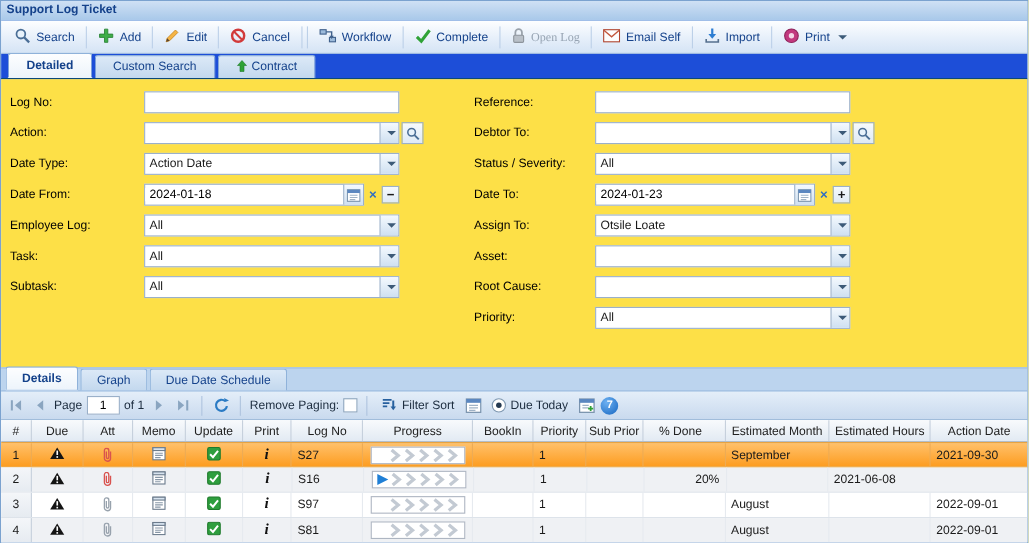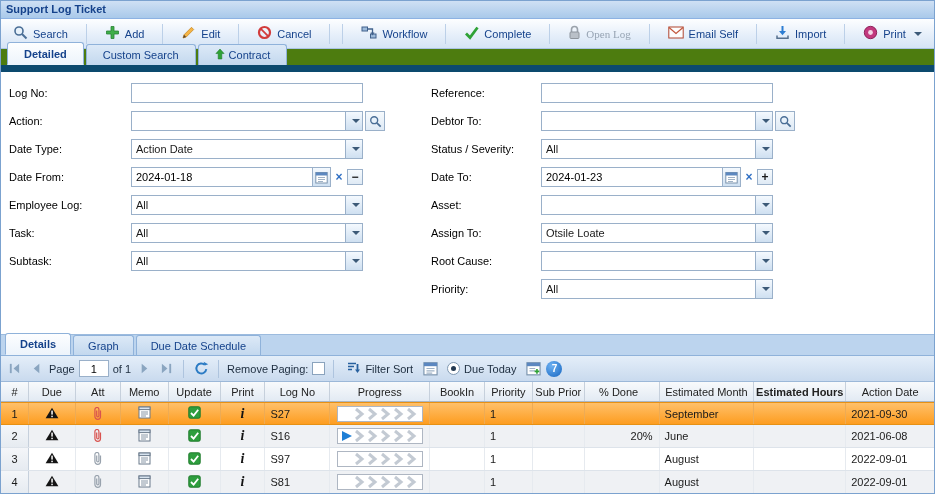--- a/index.html
+++ b/index.html
@@ -5,34 +5,34 @@
   * { box-sizing: border-box; margin: 0; padding: 0; }
   body { font-family: "Liberation Sans", sans-serif; font-size: 11px; color: #1a1a1a; background: #eef3fa; }
   .win { width: 935px; height: 494px; border: 1px solid #7ba2cf; background: #d9e9f8; overflow: hidden; position: relative; }
 
   
   .titlebar { height: 18px; background: linear-gradient(#cfe0f4, #a9c9ea); border-bottom: 1px solid #8db2e3;
               color: #15428b; font-weight: bold; line-height: 17px; padding-left: 5px; }
 
   
   .toolbar { height: 30px; background: linear-gradient(#fdfeff, #e6effa 55%, #d5e4f5); border-bottom: 1px solid #aac4e2;
-             display: flex; align-items: center; padding: 0 4px; justify-content: space-between; }
+             display: flex; align-items: center; padding: 0 4px; }
   .tbtn { display: flex; align-items: center; gap: 5px; height: 24px; padding: 0 7px; color: #15428b; cursor: default; border: 1px solid transparent; border-radius: 2px; white-space: nowrap; }
   .tbtn.disabled { color: #97a4b3; font-family: Liberation Serif, serif; }
   .tsep { width: 1px; height: 20px; background: #bcd0e8; margin: 0 2px; }
   .caret-down { width: 0; height: 0; border-left: 4px solid transparent; border-right: 4px solid transparent; border-top: 4px solid #3c5a78; margin-left: 3px; }
 
   
-  .tabstrip { height: 23px; background: #4d7c0f; border-bottom: 7px solid #0c4a6e; display: flex; align-items: flex-end; padding-left: 6px; }
+  .tabstrip { height: 23px; background: #1d4ed8; border-bottom: 1px solid #0c4a6e; display: flex; align-items: flex-end; padding-left: 6px; }
   .tab { height: 21px; display: flex; align-items: center; gap: 4px; padding: 0 16px; margin-right: 2px; color: #15428b;
          background: linear-gradient(#dcE9f7, #c3d8ee); border: 1px solid #8fb2da; border-bottom: none; border-radius: 3px 3px 0 0; cursor: default; }
   .tab.active { background: linear-gradient(#fdfeff, #edf4fb); font-weight: bold; height: 23px; border-bottom: 1px solid #edf4fb; }
 
   
-  .formpanel { display: flex; padding: 10px 0 0 8px; background: #ffffff; height: 262px; }
+  .formpanel { display: flex; padding: 10px 0 0 8px; background: #fde047; height: 262px; }
   .fcol { width: 414px; }
   .fcol.right { width: 470px; margin-left: 8px; }
   .frow { display: flex; align-items: center; height: 22px; margin-bottom: 6px; }
   .flabel { width: 122px; color: #000; }
   .fcol.right .flabel { width: 110px; }
   .ftext { width: 232px; height: 20px; border: 1px solid #9ab0c9; padding: 0 4px; font: inherit; background: #fff; }
   .combo { width: 232px; height: 20px; border: 1px solid #9ab0c9; background: #fff; display: flex; align-items: center; }
   .combo-val { flex: 1; padding: 0 4px; overflow: hidden; white-space: nowrap; }
   .combo-btn { width: 17px; height: 18px; border-left: 1px solid #9ab0c9; background: linear-gradient(#f4f9fe, #cfe0f1); display: flex; align-items: center; justify-content: center; }
   .iconbtn { width: 20px; height: 20px; margin-left: 2px; border: 1px solid #9ab0c9; background: linear-gradient(#f6fafd, #dfeaf5); display: flex; align-items: center; justify-content: center; }
@@ -68,21 +68,21 @@
   .ghead .gc { display: flex; align-items: center; justify-content: center; border-right: 1px solid #c6d0dc; color: #222; overflow: hidden; white-space: nowrap; }
   .grow { display: flex; height: 23px; border-bottom: 1px solid #dde3ea; background: #fff; }
   .grow.alt { background: #eff1f4; }
   .grow.selected { background: linear-gradient(#ffc06a, #fd9d20); border-top: 1px solid #e79114; border-bottom: 1px solid #e79114; }
   .grow .gc { display: flex; align-items: center; border-right: 1px solid #e6eaef; overflow: hidden; white-space: nowrap; padding-left: 5px; }
   .grow.selected .gc { border-right-color: #edab55; }
   .gc.center { justify-content: center; padding-left: 0; }
   .c-num { width: 28px; } .c-due { width: 47px; } .c-att { width: 45px; } .c-memo { width: 48px; }
   .c-upd { width: 52px; } .c-info { width: 45px; } .c-log { width: 65px; } .c-prog { width: 100px; }
   .c-book { width: 55px; } .c-pri { width: 48px; } .c-sub { width: 52px; } .c-pct { width: 75px; justify-content: flex-end; padding-right: 6px; }
-  .c-month { width: 95px; } .c-hours { width: 92px; font-weight: bold; } .c-date { width: 88px; border-right: none !important; }
+  .c-month { width: 95px; } .c-hours { width: 92px; } .c-date { width: 88px; border-right: none !important; }
   .grow .c-num { background: linear-gradient(#f4f6f9, #e6ebf1); border-right: 1px solid #c6d0dc; justify-content: center; padding-left: 0; }
   .grow.selected .c-num { background: linear-gradient(#ffc06a, #fd9d20); }
   .info-i { font-family: "Liberation Serif", serif; font-style: italic; font-weight: bold; font-size: 14px; color: #111; }
   .clip { color: #98a2ad; display: flex; }
   .clip.red { color: #d9534f; }
   .progress-box { width: 86px; height: 16px; background: #fff; border: 1px solid #aeb6c2; display: flex; align-items: center; justify-content: center; }
   .p-arrow { display: none; }
   .has-arrow .p-arrow { display: inline; }
 </style>
 </head>
@@ -306,32 +306,32 @@
                 <rect x="0.8" y="1.5" width="11.4" height="10.5" fill="#fff" stroke="#7a93ad"></rect>
                 <rect x="0.8" y="1.5" width="11.4" height="3" fill="#5b87c0"></rect>
                 <path d="M3 6.5h7M3 8.5h7M3 10.5h5" stroke="#9fb2c6" stroke-width="1"></path>
               </svg>
             </span>
         </div>
         <span class="x-btn">×</span>
         <span class="stepbtn">+</span>
       </div>
       <div class="frow">
+        <span class="flabel">Assign To:</span>
+        <div class="combo">
+          <span class="combo-val">Otsile Loate</span>
+          <span class="combo-btn">
+              <span class="caret-down"></span>
+            </span>
+        </div>
+      </div>
+      <div class="frow">
         <span class="flabel">Asset:</span>
         <div class="combo">
           <span class="combo-val"></span>
-          <span class="combo-btn">
-              <span class="caret-down"></span>
-            </span>
-        </div>
-      </div>
-      <div class="frow">
-        <span class="flabel">Assign To:</span>
-        <div class="combo">
-          <span class="combo-val">Otsile Loate</span>
           <span class="combo-btn">
               <span class="caret-down"></span>
             </span>
         </div>
       </div>
       <div class="frow">
         <span class="flabel">Root Cause:</span>
         <div class="combo">
           <span class="combo-val"></span>
           <span class="combo-btn">
@@ -537,21 +537,20 @@
             <svg width="80" height="14" viewBox="0 0 80 14">
               <path class="p-arrow" d="M2 2 L12 7 L2 12z" fill="#1f7fd6"></path>
               <path d="M16 2l6 5-6 5M29 2l6 5-6 5M42 2l6 5-6 5M55 2l6 5-6 5M68 2l6 5-6 5" fill="none" stroke="#c3cad3" stroke-width="3"></path>
             </svg>
           </span>
       </div>
       <div class="gc c-book"></div>
       <div class="gc c-pri">1</div>
       <div class="gc c-sub"></div>
       <div class="gc c-pct">20%</div>
-      <div class="gc c-month">June</div>
       <div class="gc c-hours"></div>
       <div class="gc c-date">2021-06-08</div>
     </div>
 
     <div class="grow">
       <div class="gc c-num">3</div>
       <div class="gc c-due center">
           <span><svg width="14" height="12" viewBox="0 0 14 12">
               <path d="M7 0.8 L13.4 11.2 H0.6z" fill="#141414"></path>
               <rect x="6.3" y="3.6" width="1.5" height="4" fill="#fff"></rect>

